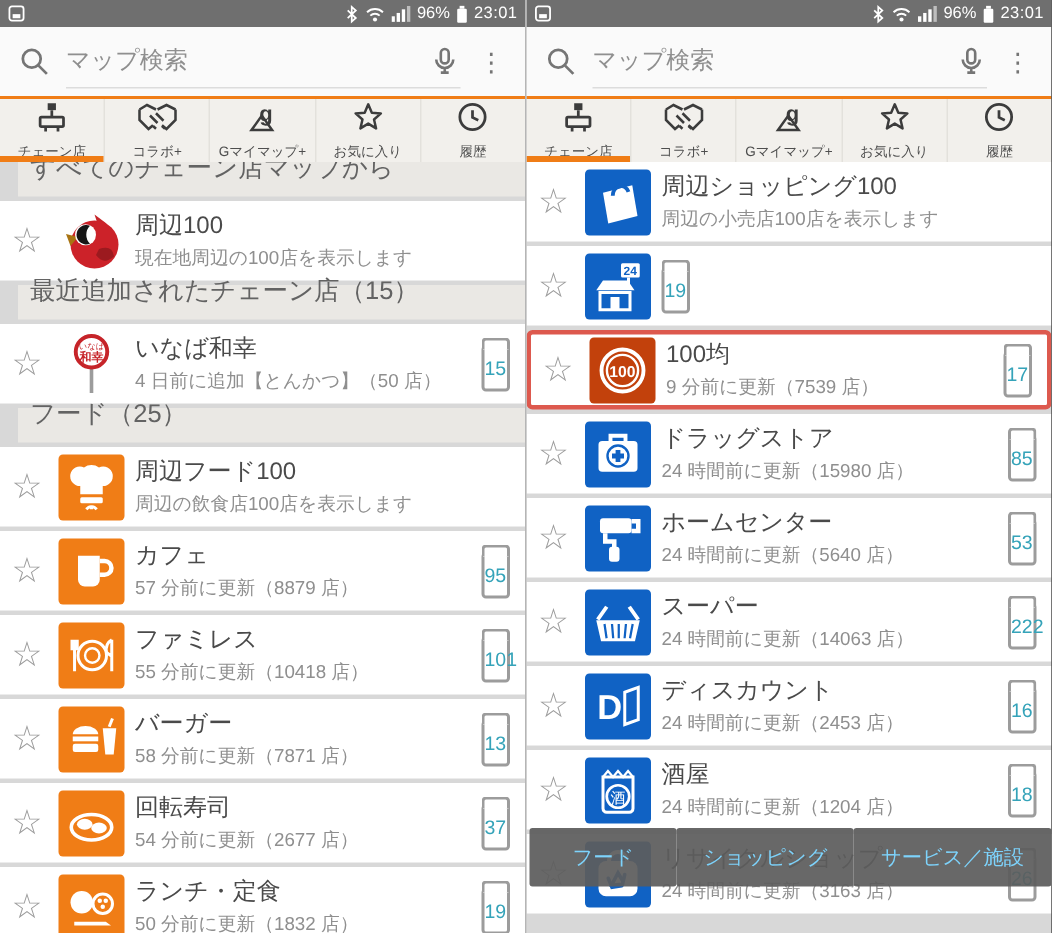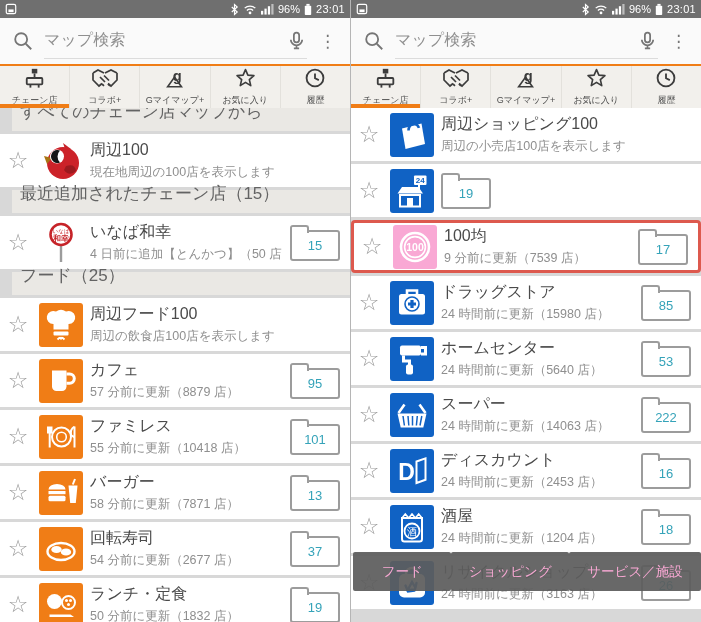--- a/index.html
+++ b/index.html
@@ -41,30 +41,30 @@
   .row { flex:none; height:53px; background:#fff; display:flex; align-items:center;
          padding:0 8px 0 4px; gap:7px; }
   .row.highlighted { border:3px solid #dd594e; border-radius:4px; }
   .star { width:28px; text-align:center; font-size:23px; color:#9c9c9c; line-height:1; }
   .icon-box { width:44px; height:44px; border-radius:3px; flex:none; display:flex;
               align-items:center; justify-content:center; overflow:hidden; }
   .icon-box svg { width:44px; height:44px; display:block; }
   .texts { flex:1; min-width:0; }
   .title { font-size:16px; color:#4a4a4a; white-space:nowrap; overflow:hidden; }
   .subtitle { font-size:12.5px; color:#8f8f8f; margin-top:3px; white-space:nowrap; overflow:hidden; }
-  .folder { width:50px; height:31px; border:2px solid #9c9c9c; border-radius:3px; background:#fff;
-            position:relative; flex:none; margin:6px 2px 0 0; display:flex; align-items:center; justify-content:center; }
+  .folder { width:19px; height:31px; border:2px solid #9c9c9c; border-radius:3px; background:#fff;
+            position:relative; flex:none; margin:6px 2px 0 0; display:flex; align-items:center; }
   .folder::before { content:""; position:absolute; top:-7px; left:-2px; width:15px; height:6px;
                     border:2px solid #9c9c9c; border-bottom:none; border-radius:3px 3px 0 0; background:#fff; }
   .folder-num { font-size:13px; color:#35a3b9; }
 
   
   .cat-buttons { position:absolute; left:2px; right:0; bottom:31px; display:flex;
                  justify-content:space-between; z-index:5; }
-  .cat-btn { height:39px; line-height:39px; text-align:center; color:#f9a8d4; font-size:13.5px;
+  .cat-btn { height:39px; line-height:39px; text-align:center; color:#7dd3fc; font-size:13.5px;
              background:rgba(93,93,93,0.93); border-radius:2px; }
   .cat-btn.b0 { width:103px; } .cat-btn.b1 { width:123px; } .cat-btn.b2 { width:138px; }
 </style>
 </head>
 <body>
 
 <div class="screens" id="screens">
   <div class="panel">
     <div class="statusbar">
       <svg width="12" height="12" viewBox="0 0 14 14">
@@ -403,21 +403,21 @@
               <rect x="10" y="26" width="20" height="11.5" stroke="#fff" stroke-width="2" fill="none"></rect>
               <rect x="17" y="29" width="6" height="8.5" fill="#fff"></rect>
             </svg>
           </span>
           <div class="folder">
             <span class="folder-num">19</span>
           </div>
         </div>
         <div class="row highlighted">
           <span class="star">☆</span>
-          <span class="icon-box" style="background: #f9a8d4;">
+          <span class="icon-box" style="background: #c2410c;">
             <svg viewBox="0 0 44 44">
               <circle cx="22" cy="22" r="14" stroke="#fff" stroke-width="2.6" fill="none"></circle>
               <circle cx="22" cy="22" r="10.4" stroke="#fff" stroke-width="1.6" fill="none"></circle>
               <text x="22" y="26" font-size="10.5" font-weight="bold" fill="#fff" text-anchor="middle">100</text>
             </svg>
           </span>
           <div class="texts">
             <div class="title">100均</div>
             <div class="subtitle">9 分前に更新（7539 店）</div>
           </div>

